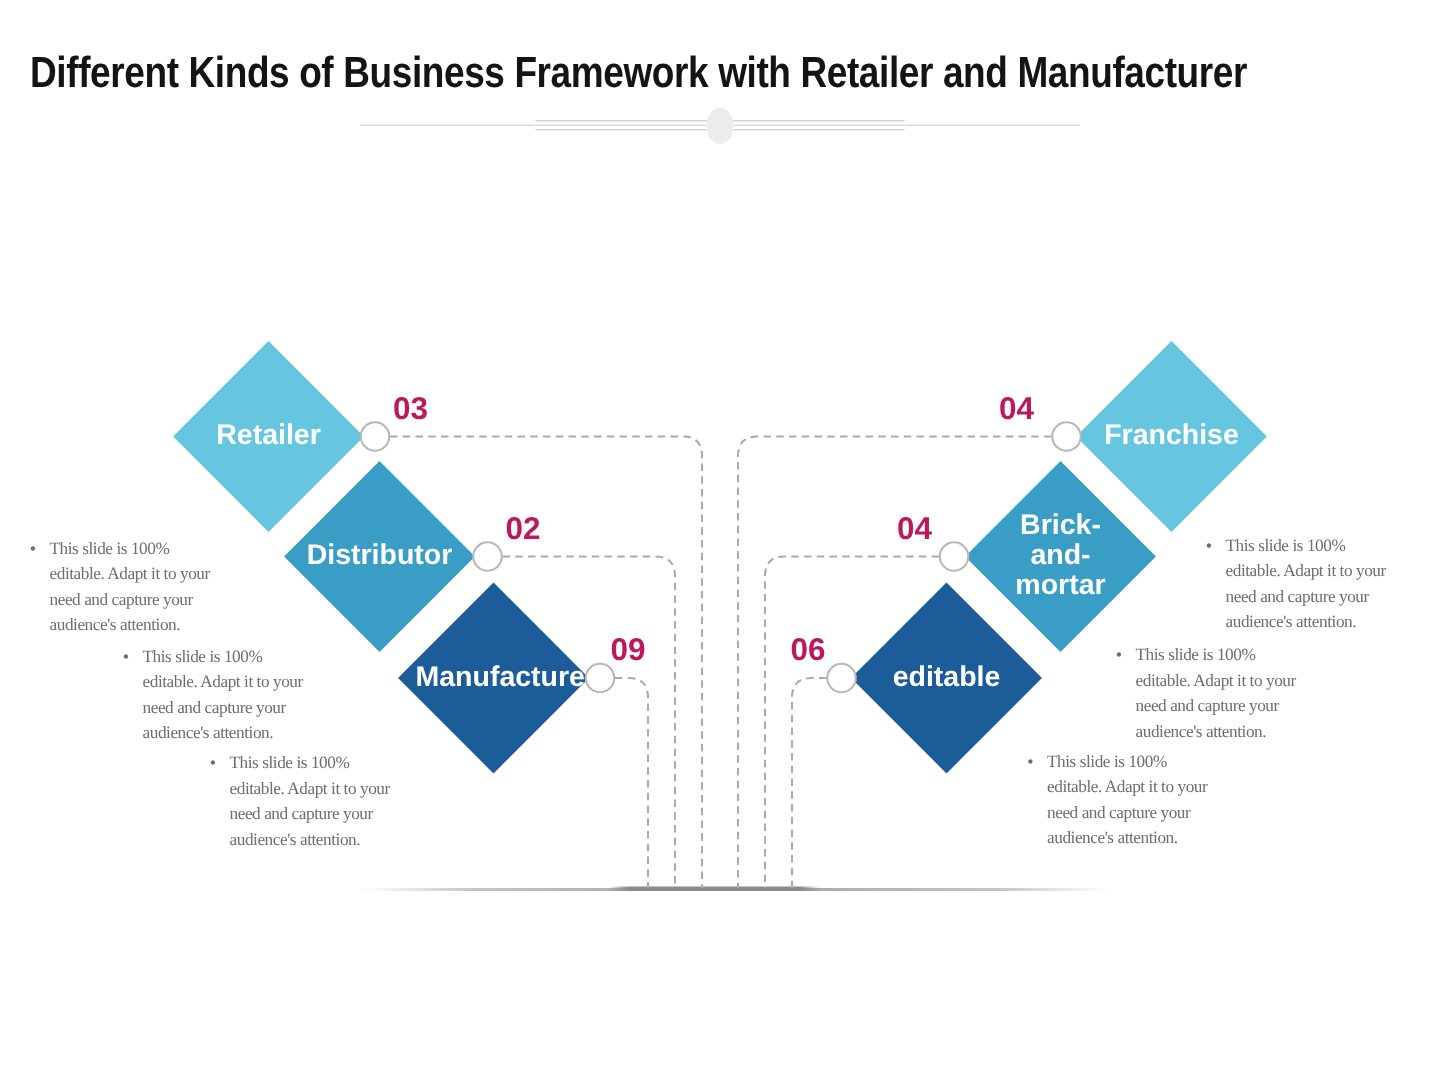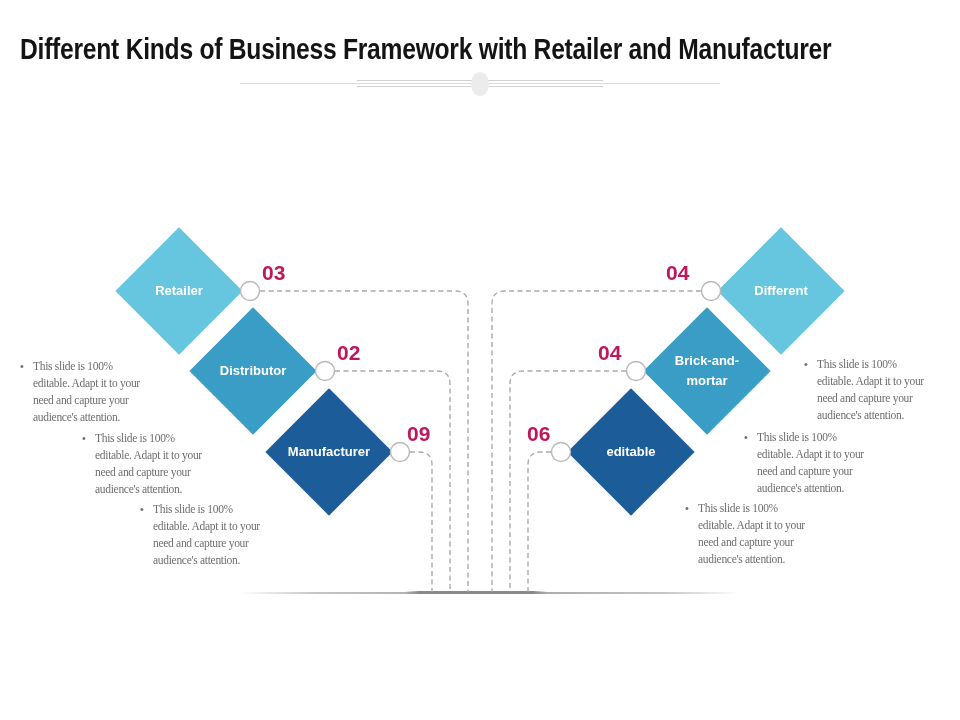--- a/index.html
+++ b/index.html
@@ -16,21 +16,21 @@
   .div-line-b{position:absolute;left:357px;top:80px;width:246px;height:1px;background:#d2d2d2;}
   .div-line-c{position:absolute;left:357px;top:86px;width:246px;height:1px;background:#d2d2d2;}
   .div-ellipse{position:absolute;left:471px;top:72px;width:18px;height:24px;border-radius:50%;
                background:#ececec;}
 
   
   .node{position:absolute;width:0;height:0;z-index:2;}
   .shape{position:absolute;left:-45px;top:-45px;width:90px;height:90px;transform:rotate(45deg);}
   .nlabel{position:absolute;left:-55px;top:-28px;width:110px;height:56px;display:flex;
           align-items:center;justify-content:center;text-align:center;color:#ffffff;
-          font-weight:bold;font-size:13px;line-height:20px;}
+          font-weight:bold;font-size:19px;line-height:20px;}
   .nlabel span{display:inline-block;max-width:104px;}
 
   
   .connectors{position:absolute;left:0;top:0;z-index:3;pointer-events:none;}
 
   
   .num{position:absolute;z-index:4;font-size:21px;font-weight:bold;color:#be185d;line-height:22px;}
 
   
   .bullet{position:absolute;width:170px;color:#6e6e6e;font-size:11.5px;line-height:17px;
@@ -92,21 +92,21 @@
   <div class="node" style="left:329px;top:452px">
     <div class="shape" style="background: rgb(28, 92, 153);"></div>
     <div class="nlabel">
         <span>Manufacturer</span>
       </div>
   </div>
 
   <div class="node" style="left:781px;top:291px">
     <div class="shape" style="background: rgb(102, 197, 223);"></div>
     <div class="nlabel">
-        <span>Different</span>
+        <span>Franchise</span>
       </div>
   </div>
   <div class="node" style="left:707px;top:371px">
     <div class="shape" style="background: rgb(58, 157, 197);"></div>
     <div class="nlabel">
         <span style="max-width:84px">Brick-and-mortar</span>
       </div>
   </div>
   <div class="node" style="left:631px;top:452px">
     <div class="shape" style="background: rgb(28, 92, 153);"></div>

